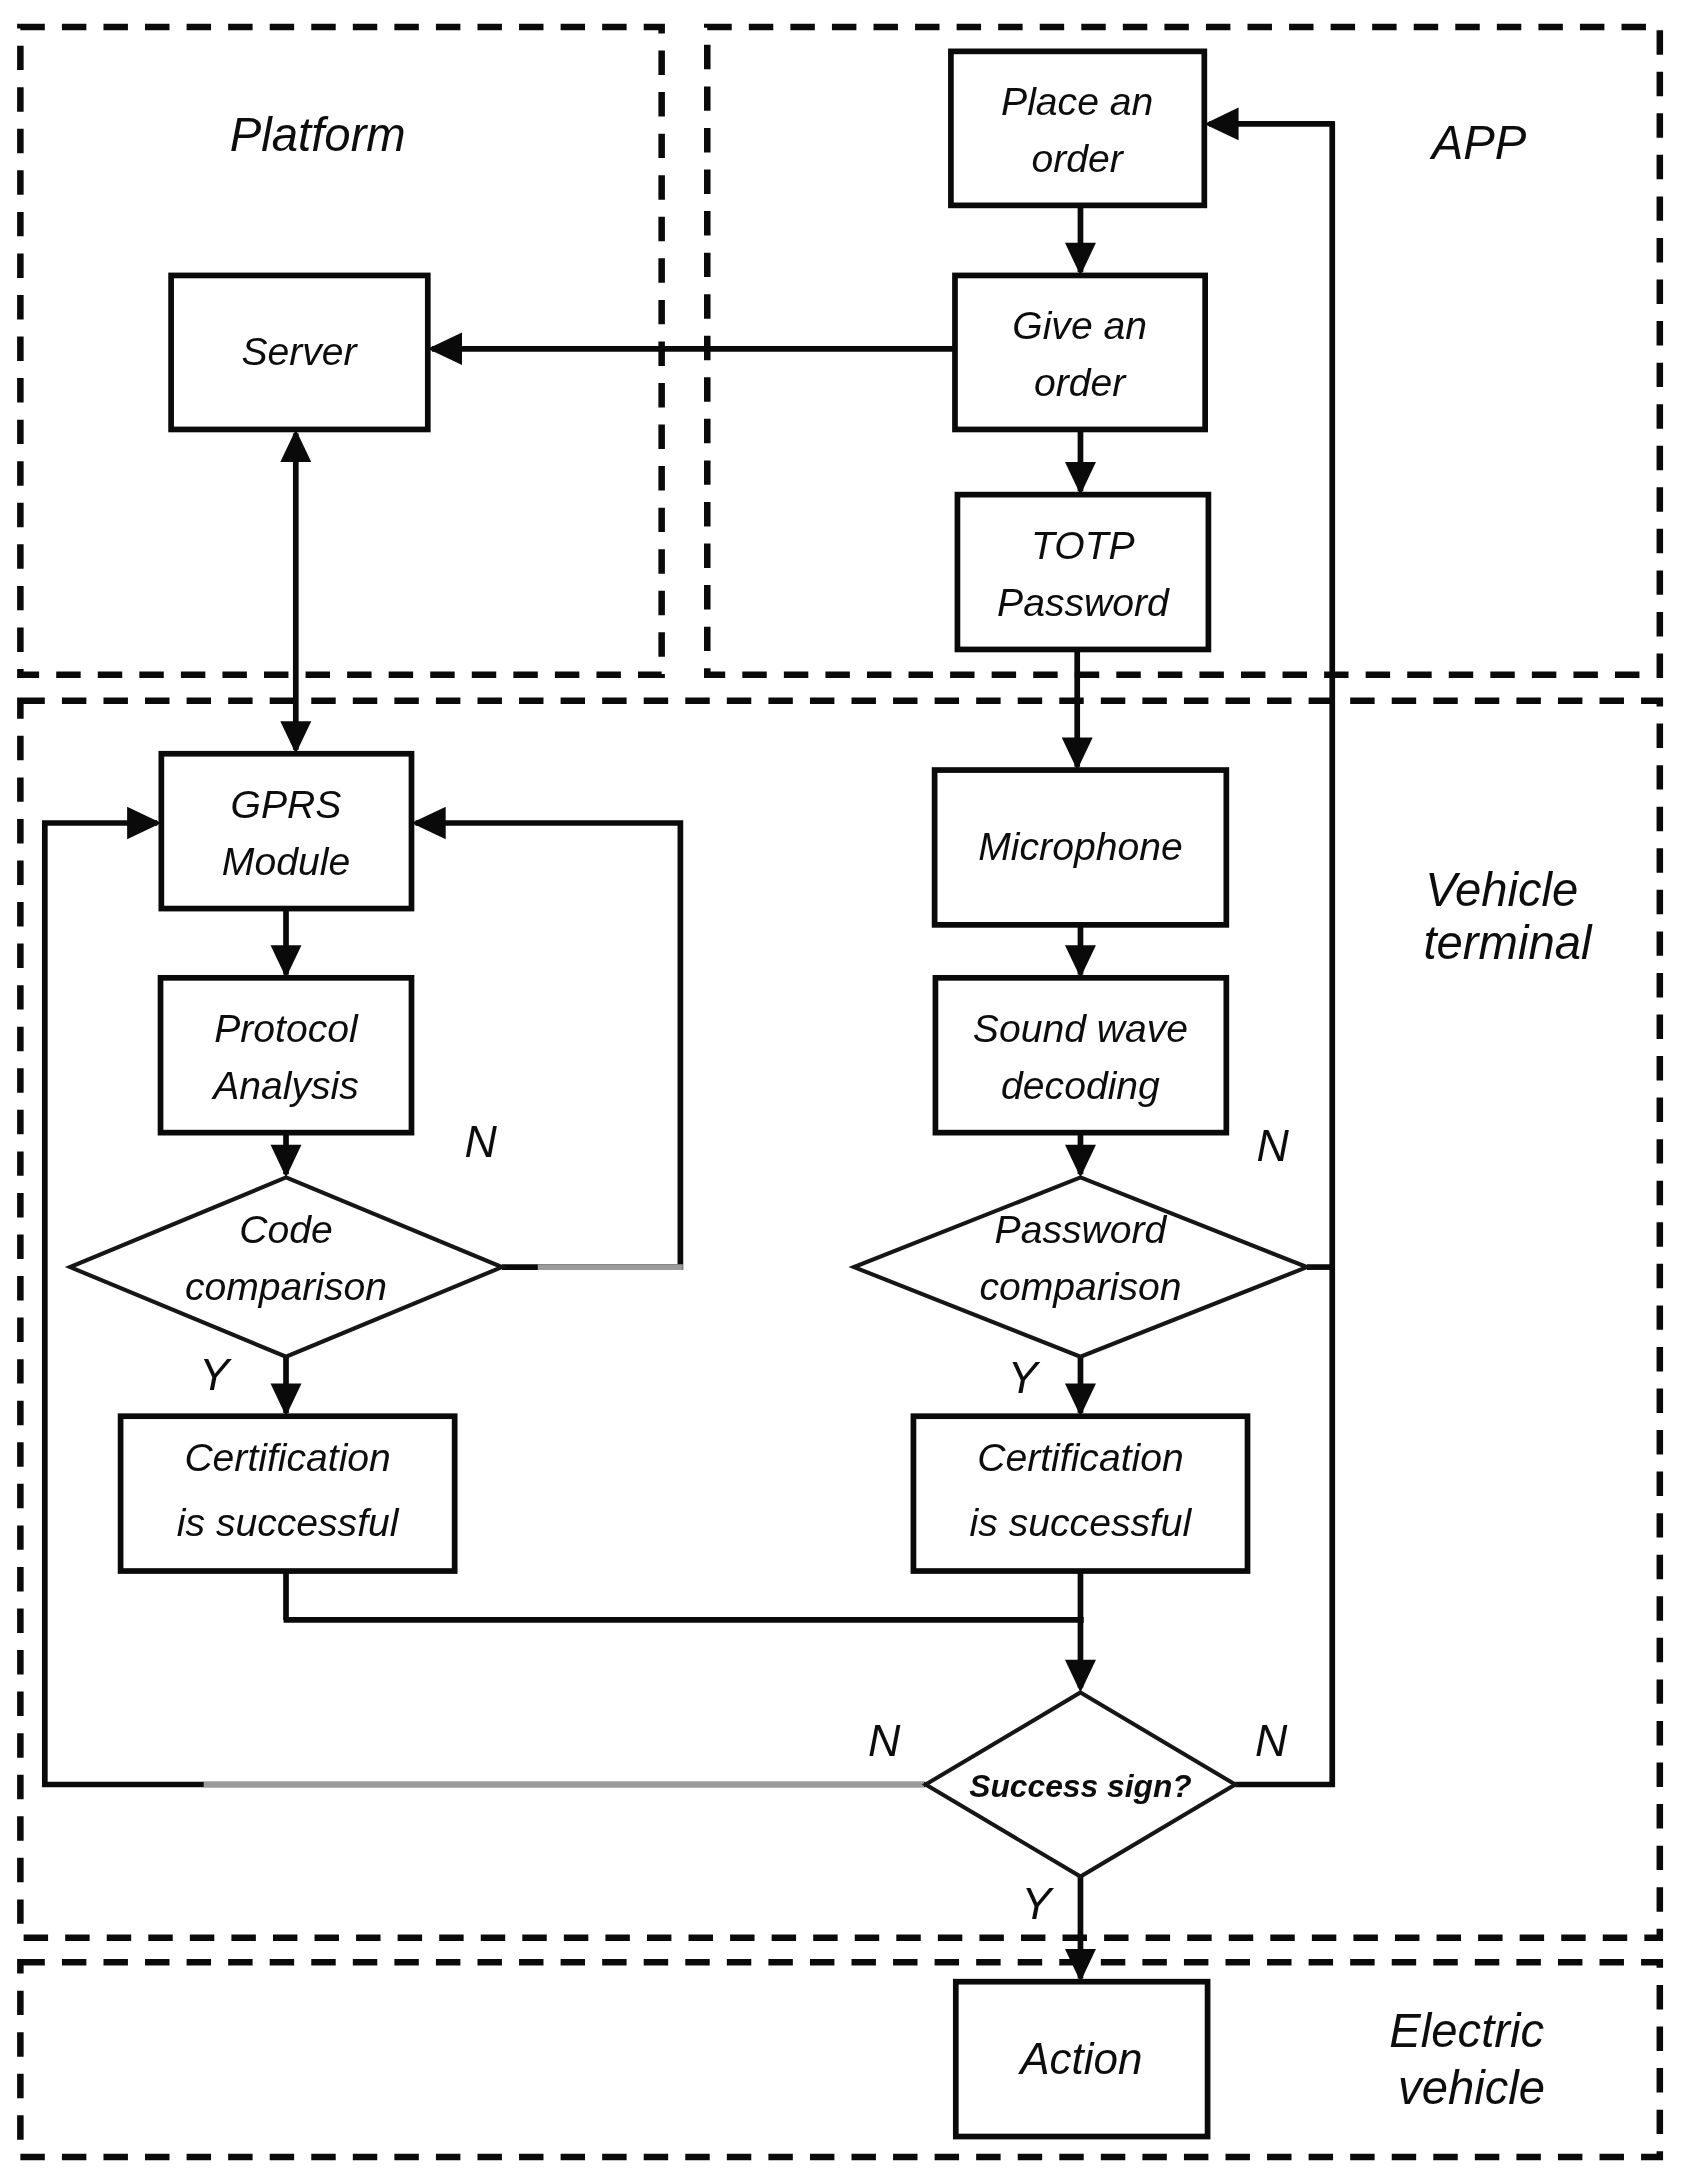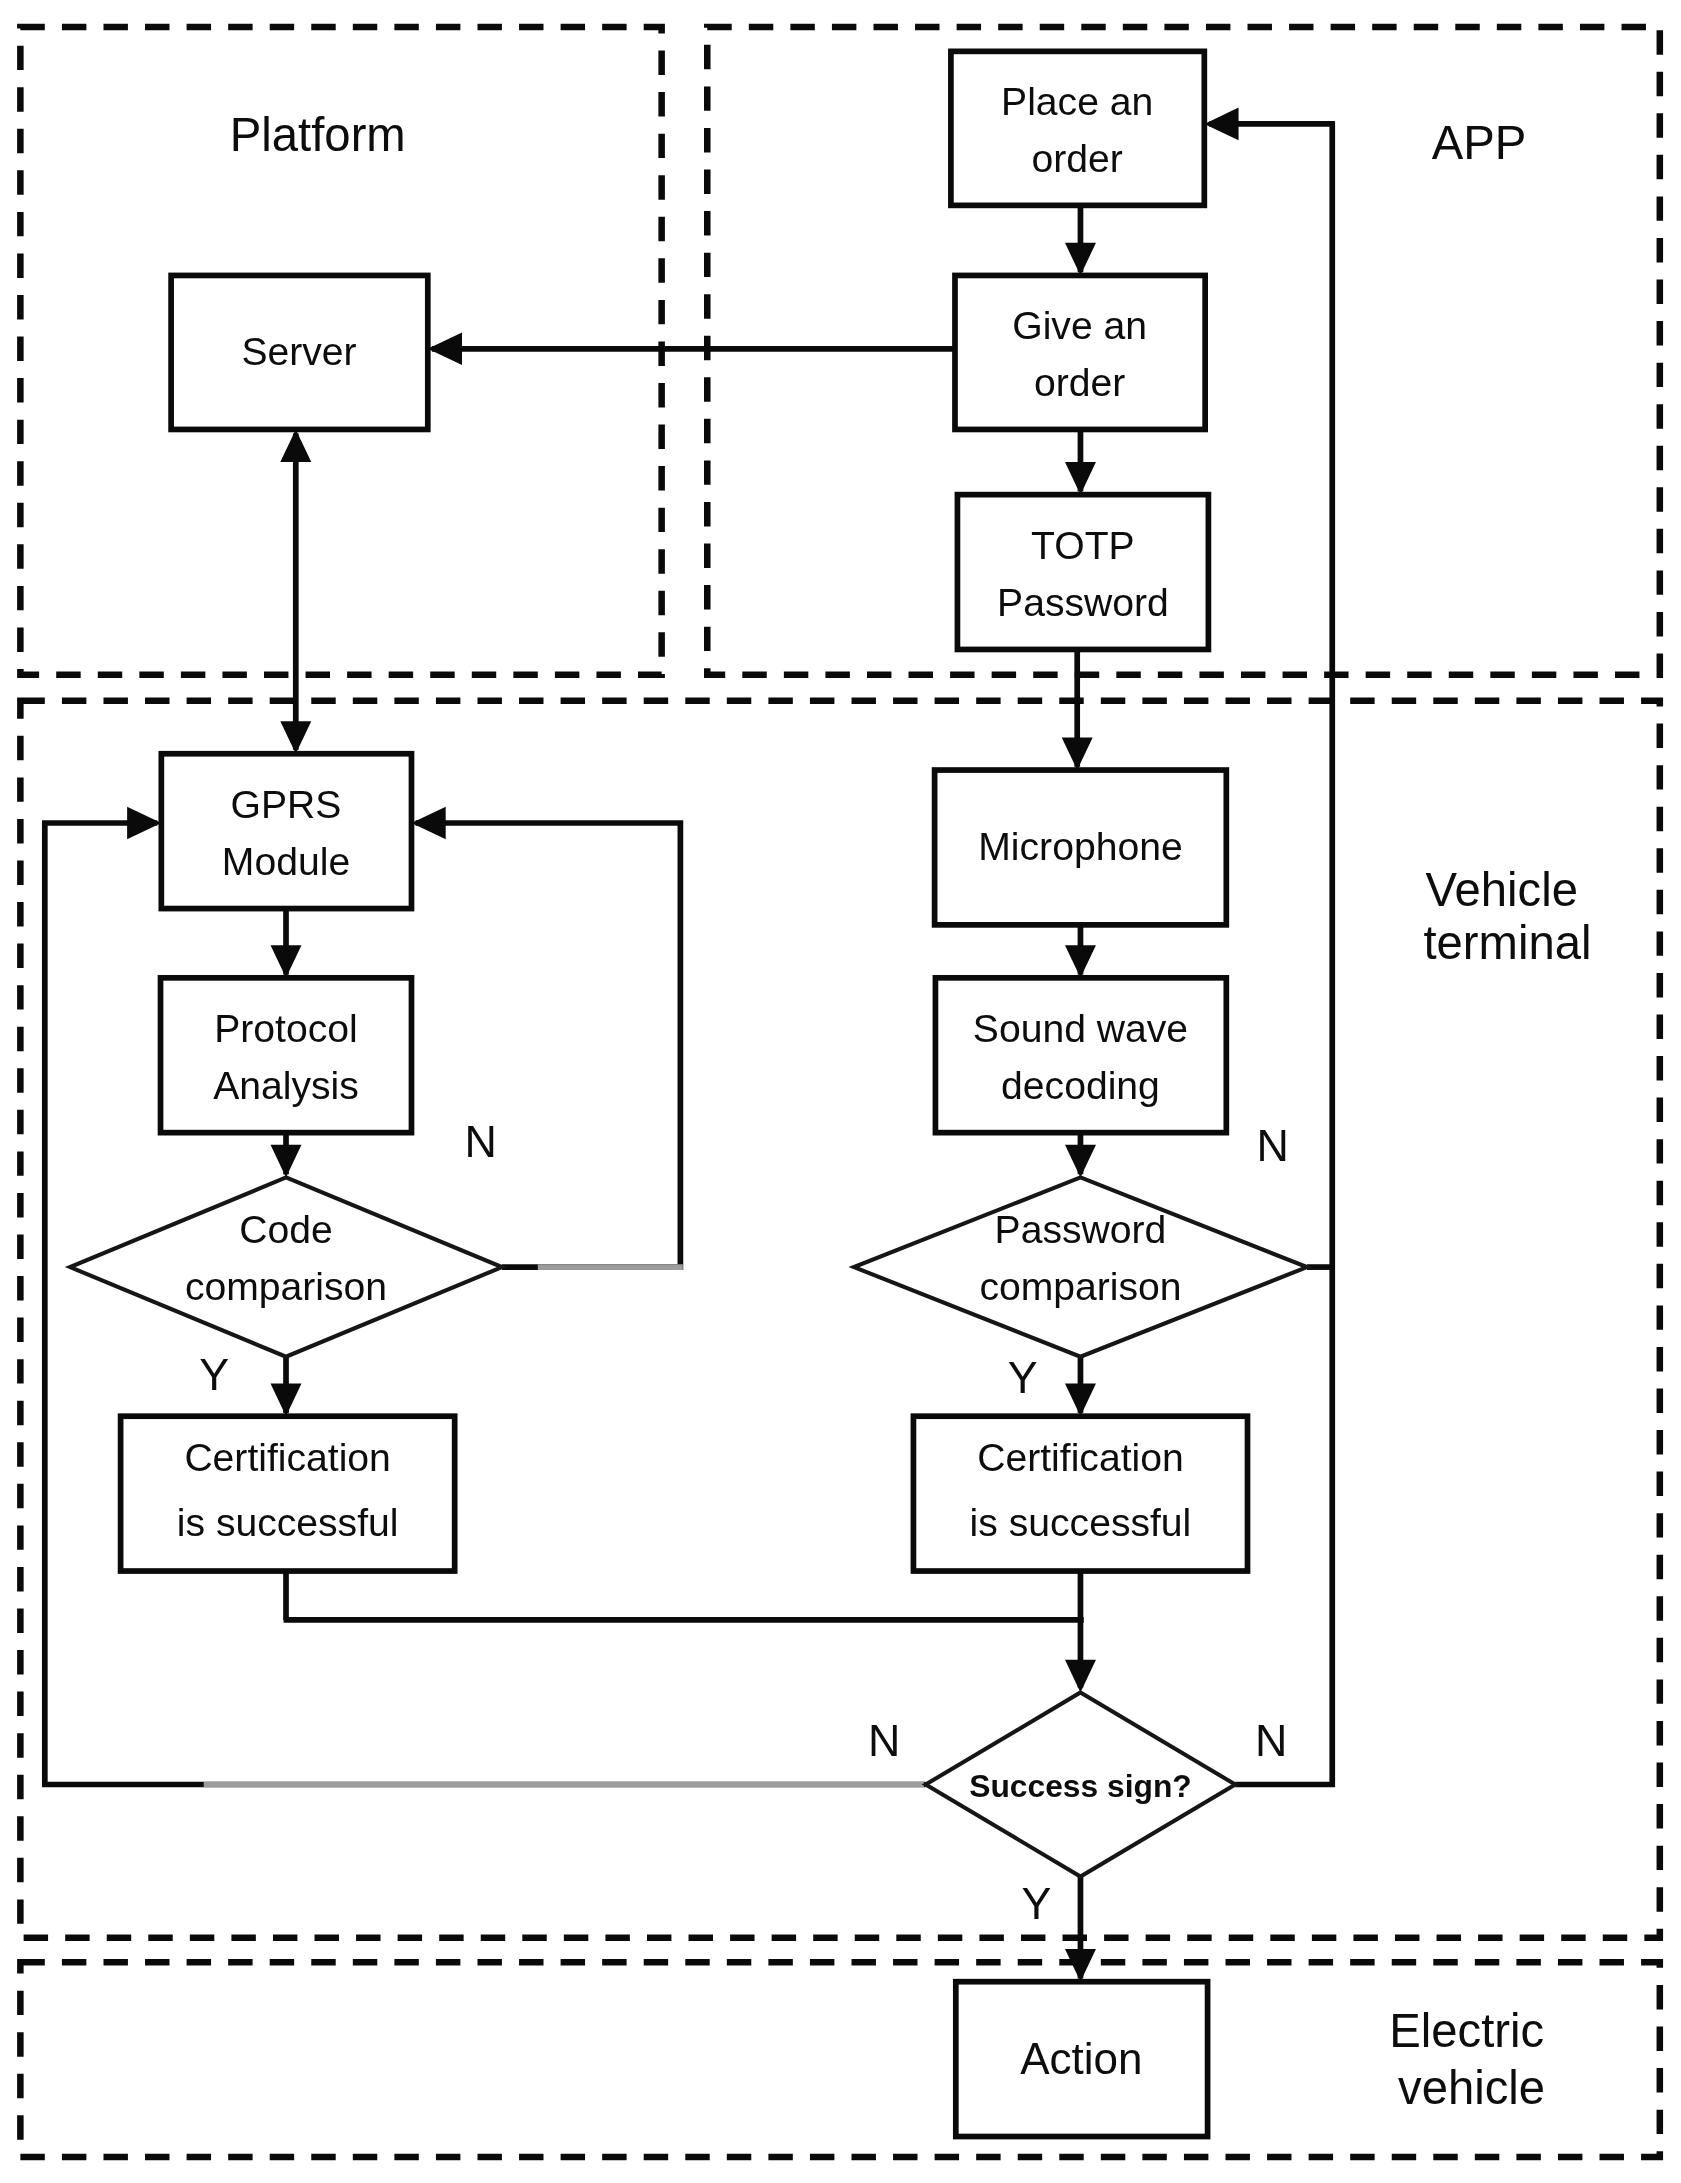--- a/index.html
+++ b/index.html
@@ -1,16 +1,16 @@
 <!DOCTYPE html>
 <html style="font-size:13px"><head>
 <meta charset="utf-8">
 <style>
   html,body{margin:0;padding:0;background:#ffffff;}
-  .diagram{width:1681px;height:2183px;position:relative;background:#ffffff;}
+  .diagram{width:1681px;height:2183px;position:relative;background:#ffffff;font-style:italic;}
   svg{display:block;}
   .region{fill:none;stroke:#0a0a0a;stroke-width:8;stroke-dasharray:30 21;}
   .node{fill:#ffffff;stroke:#0a0a0a;stroke-width:7;}
   .diamond{fill:#ffffff;stroke:#161616;stroke-width:5;}
   .edge{stroke:#0a0a0a;stroke-width:7;fill:none;stroke-linejoin:miter;}
   .edge-gray{stroke:#9b9b9b;stroke-width:7;fill:none;}
   .arrow{fill:#0a0a0a;stroke:none;}
   text{font-family:"Liberation Sans","DejaVu Sans",sans-serif;fill:#0d0d0d;text-anchor:middle;}
   .t-node{font-size:48px;}
   .t-region{font-size:58px;}

